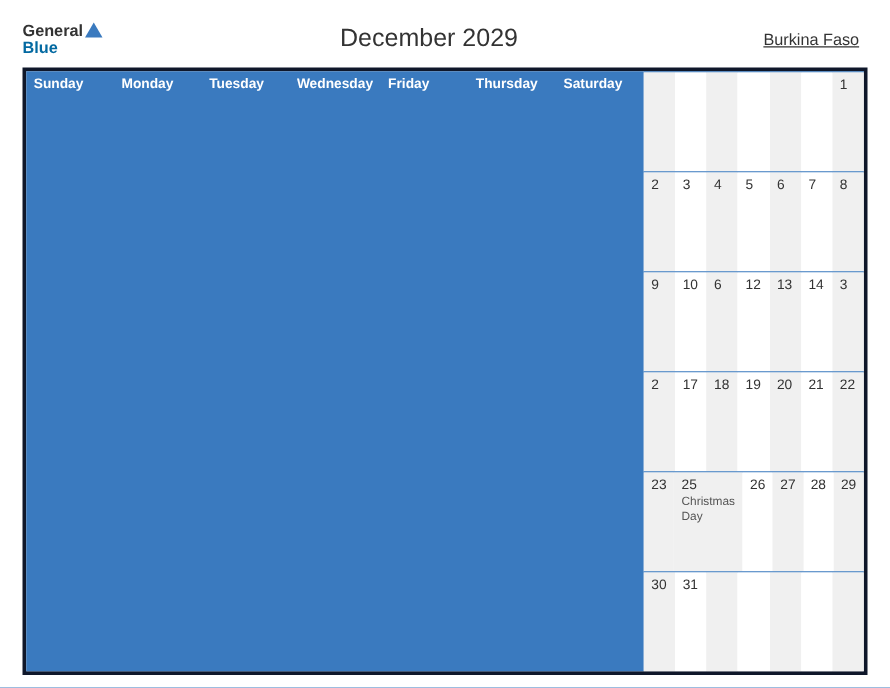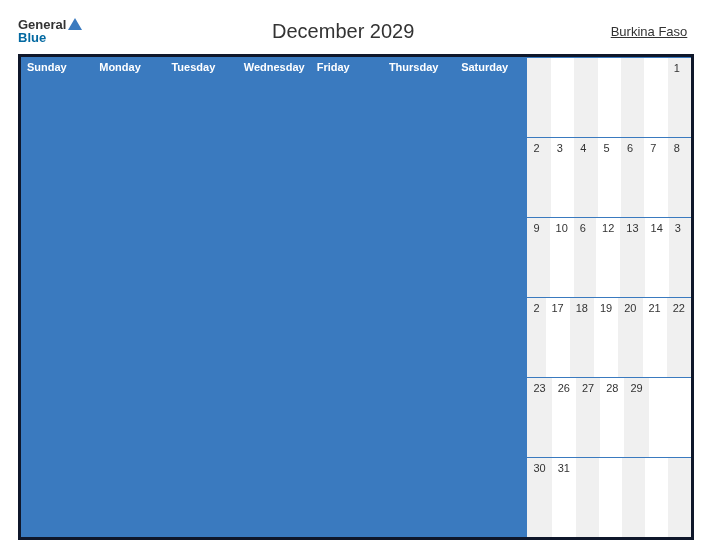--- a/index.html
+++ b/index.html
@@ -256,20 +256,24 @@
           </div>
         <div class="day-cell grey">
             <span class="day-number">22</span>
           </div>
       </div>
 
       <div class="week-row">
         <div class="day-cell grey">
             <span class="day-number">23</span>
           </div>
+        <div class="day-cell grey">
+          <span class="day-number">25</span>
+          <span class="day-event">Christmas Day</span>
+        </div>
         <div class="day-cell white">
             <span class="day-number">26</span>
           </div>
         <div class="day-cell grey">
             <span class="day-number">27</span>
           </div>
         <div class="day-cell white">
             <span class="day-number">28</span>
           </div>
         <div class="day-cell grey">

